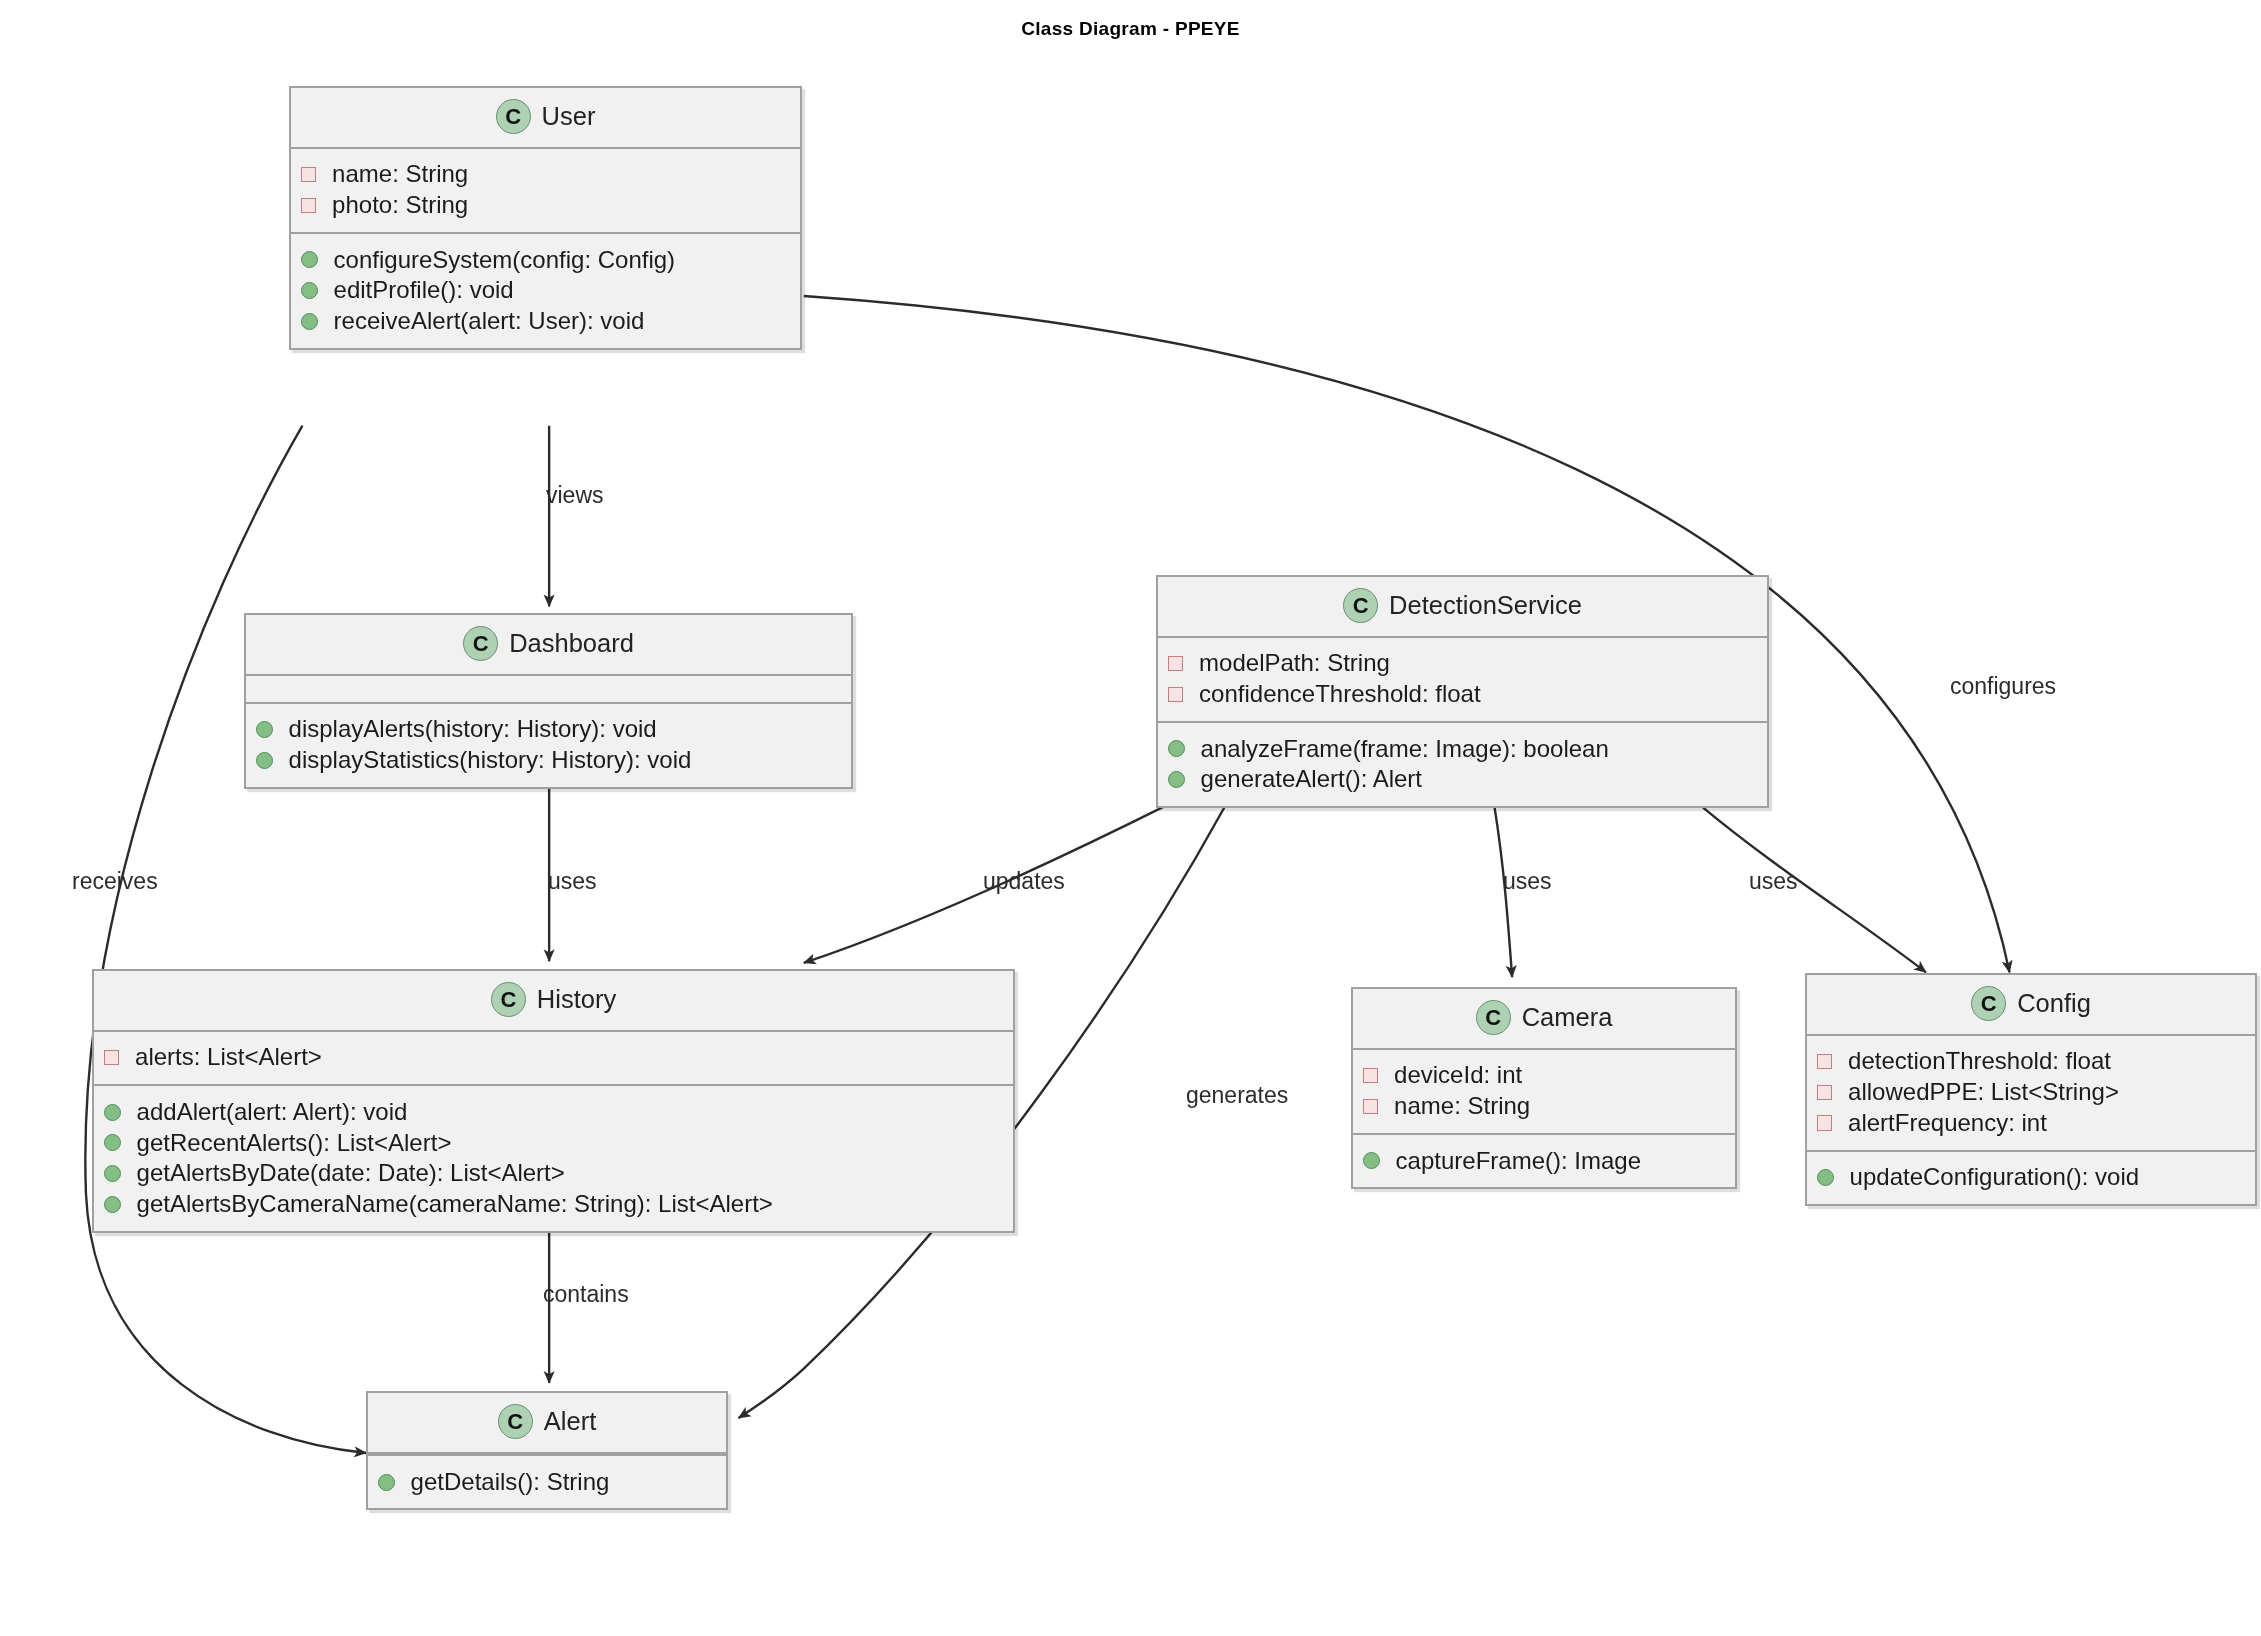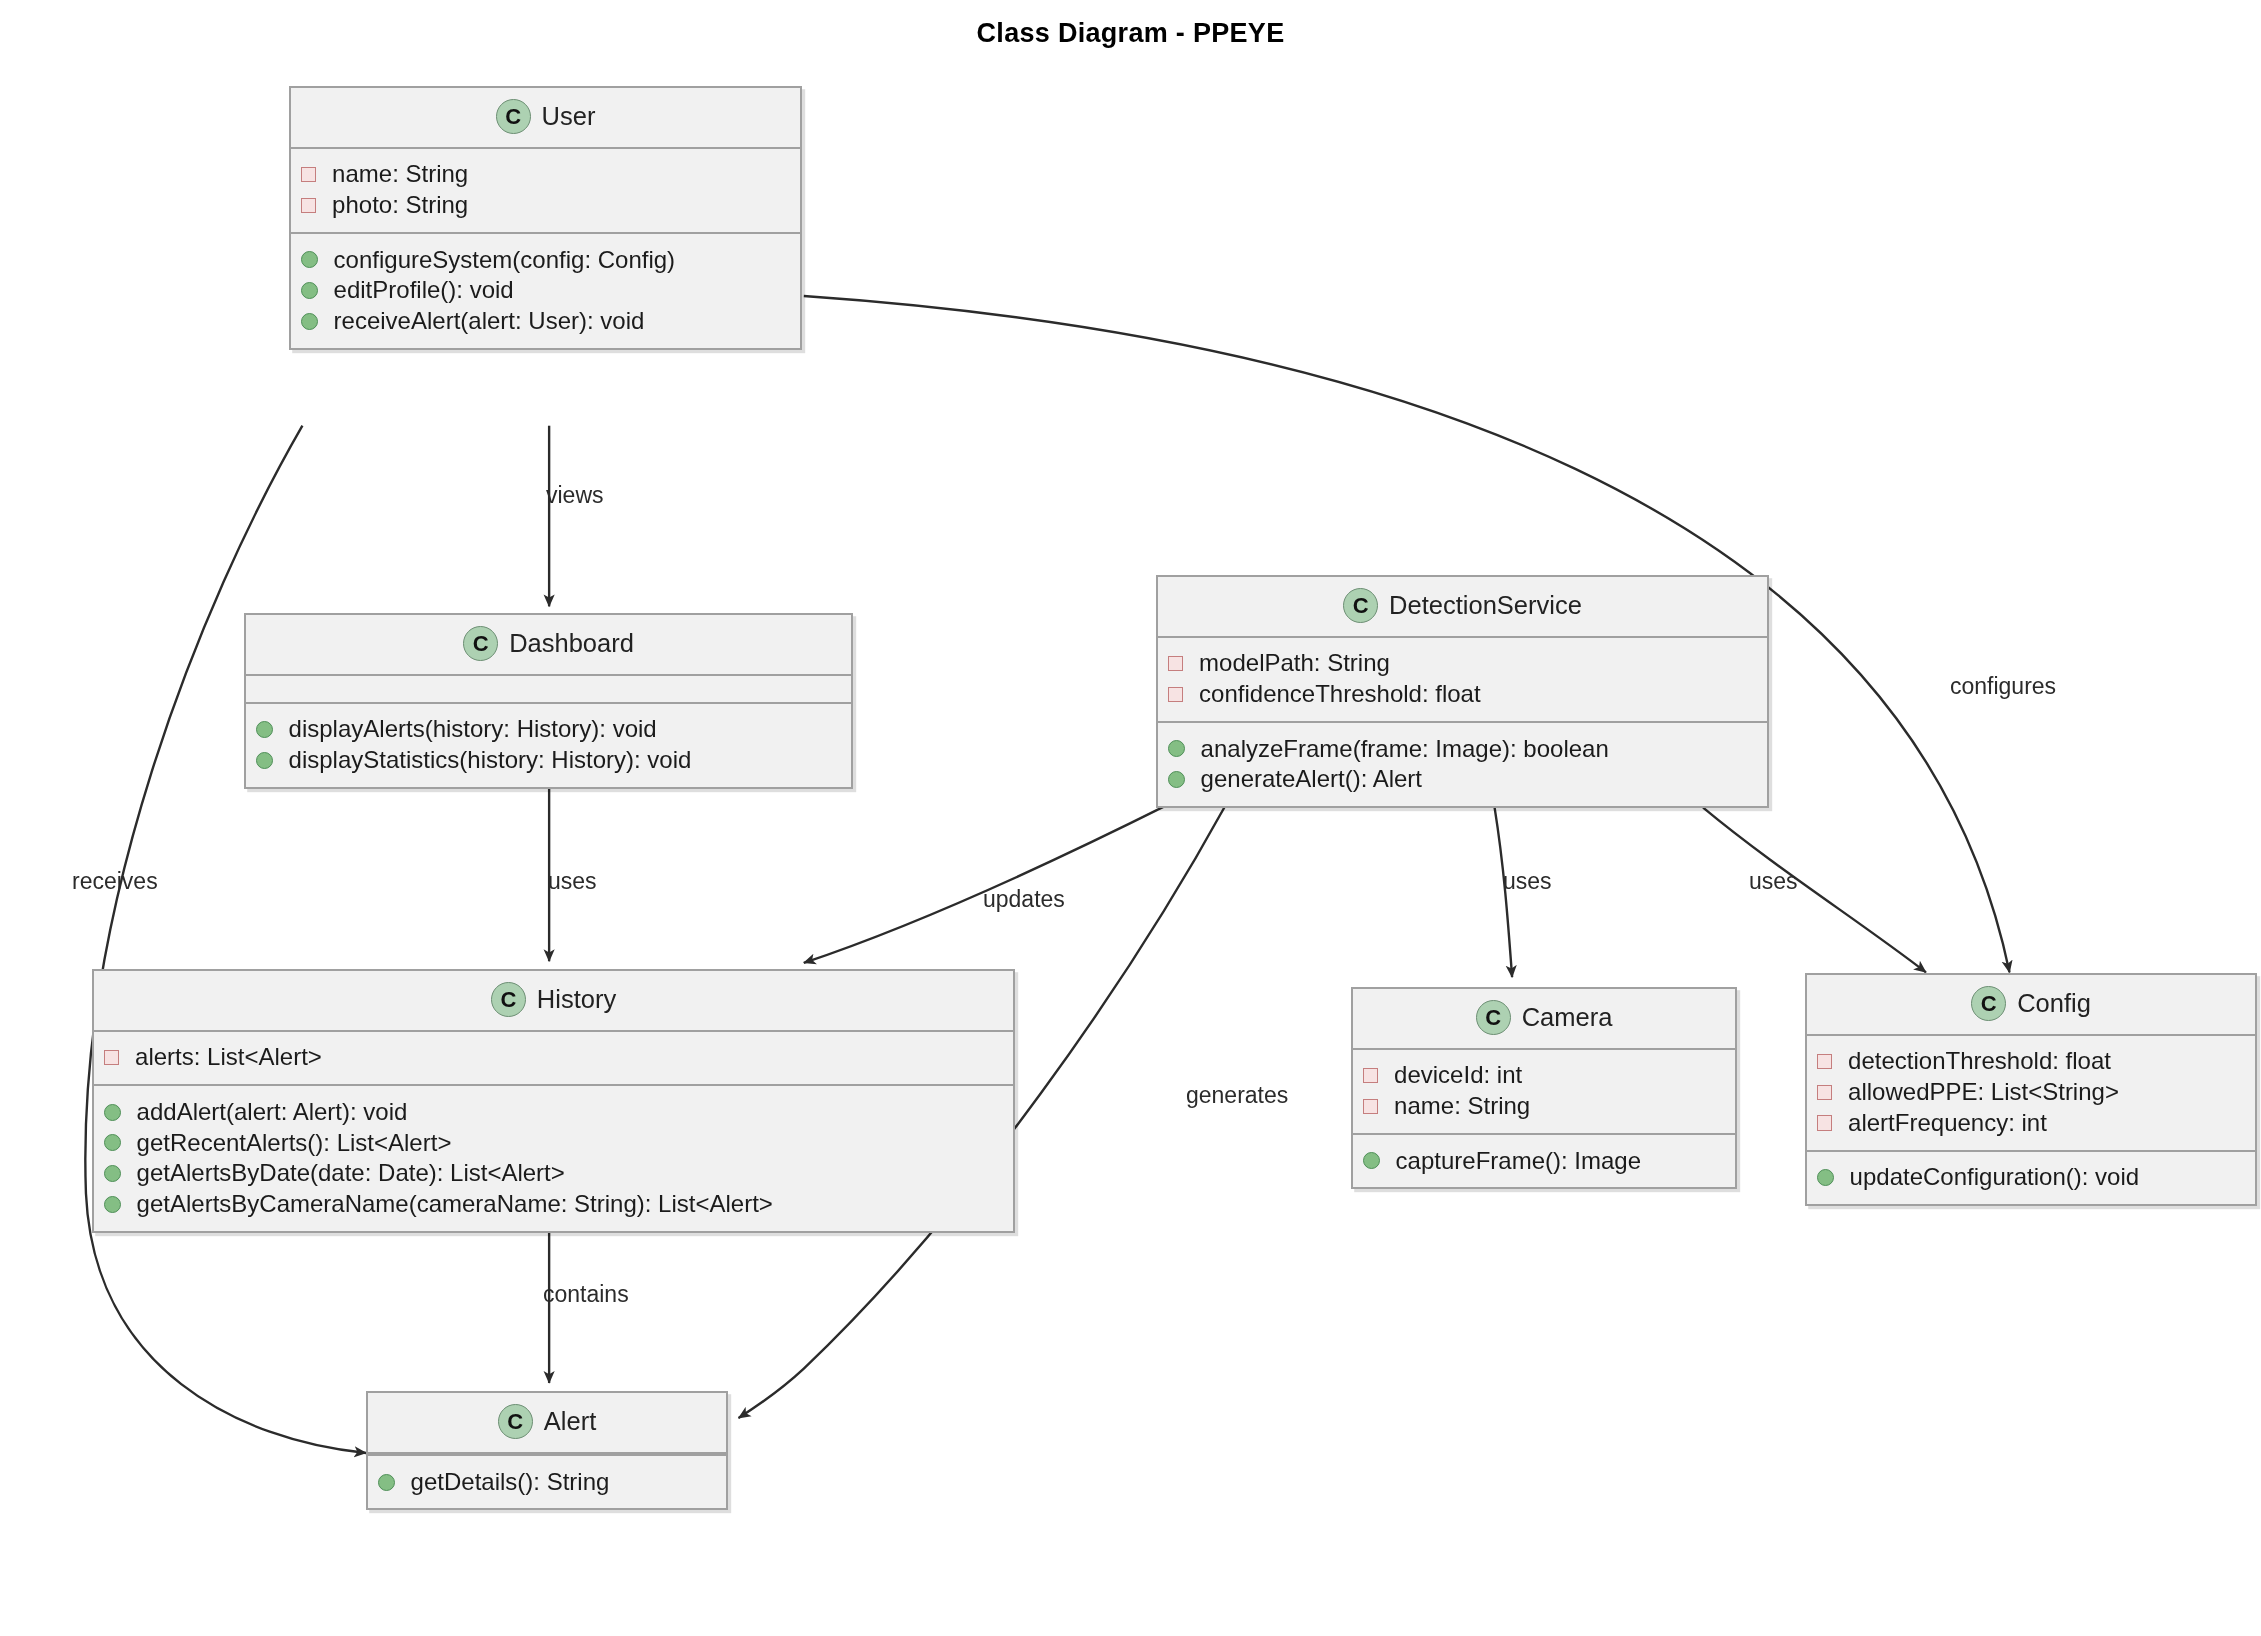--- a/index.html
+++ b/index.html
@@ -1,21 +1,21 @@
 <!DOCTYPE html>
 <html style="font-size:12.7px"><head>
 <meta charset="utf-8">
 <title>Class Diagram - PPEYE</title>
 <style>
   html,body{margin:0;padding:0;background:#ffffff;}
   body{width:2261px;height:1636px;position:relative;overflow:hidden;
        font-family:"Liberation Sans","DejaVu Sans",sans-serif;color:#1a1a1a;}
   #diagram-title{
     position:absolute;left:0;top:17.5px;width:2261px;text-align:center;
-    font-size:27px;font-weight:bold;letter-spacing:0.3px;color:#000;
+    font-size:19px;font-weight:bold;letter-spacing:0.3px;color:#000;
   }
   svg#edges{position:absolute;left:0;top:0;width:2261px;height:1636px;overflow:visible;}
   .edge-path{fill:none;stroke:#2b2b2b;stroke-width:3;}
   .edge-label{
     position:absolute;font-size:23px;color:#2b2b2b;white-space:nowrap;
     font-family:"Liberation Sans","DejaVu Sans",sans-serif;
   }
   .uml-class{
     position:absolute;box-sizing:border-box;
     background:#f1f1f1;border:2.4px solid #a0a0a0;
@@ -80,21 +80,21 @@
 
   <path class="edge-path" d="M 1540,1012 C 1420,1230 1220,1520 1010,1720 C 980,1748 950,1768 928,1782" marker-end="url(#arrowSolid)"></path>
 
   <path class="edge-path" d="M 690,1540 L 690,1738" marker-end="url(#arrowSolid)"></path>
 </svg>
 
 <div class="edge-label" style="left:546px;top:482px;">views</div>
 <div class="edge-label" style="left:72px;top:868px;">receives</div>
 <div class="edge-label" style="left:1950px;top:673px;">configures</div>
 <div class="edge-label" style="left:548px;top:868px;">uses</div>
-<div class="edge-label" style="left:983px;top:868px;margin-top:18px;">updates</div>
+<div class="edge-label" style="left:983px;top:868px;">updates</div>
 <div class="edge-label" style="left:1503px;top:868px;">uses</div>
 <div class="edge-label" style="left:1749px;top:868px;">uses</div>
 <div class="edge-label" style="left:1186px;top:1082px;">generates</div>
 <div class="edge-label" style="left:543px;top:1281px;">contains</div>
 
 <div class="uml-class" style="left:289px;top:86px;width:513px;">
   <div class="uml-header">
     <span class="class-icon">C</span>
     <span class="class-name">User</span>
   </div>

